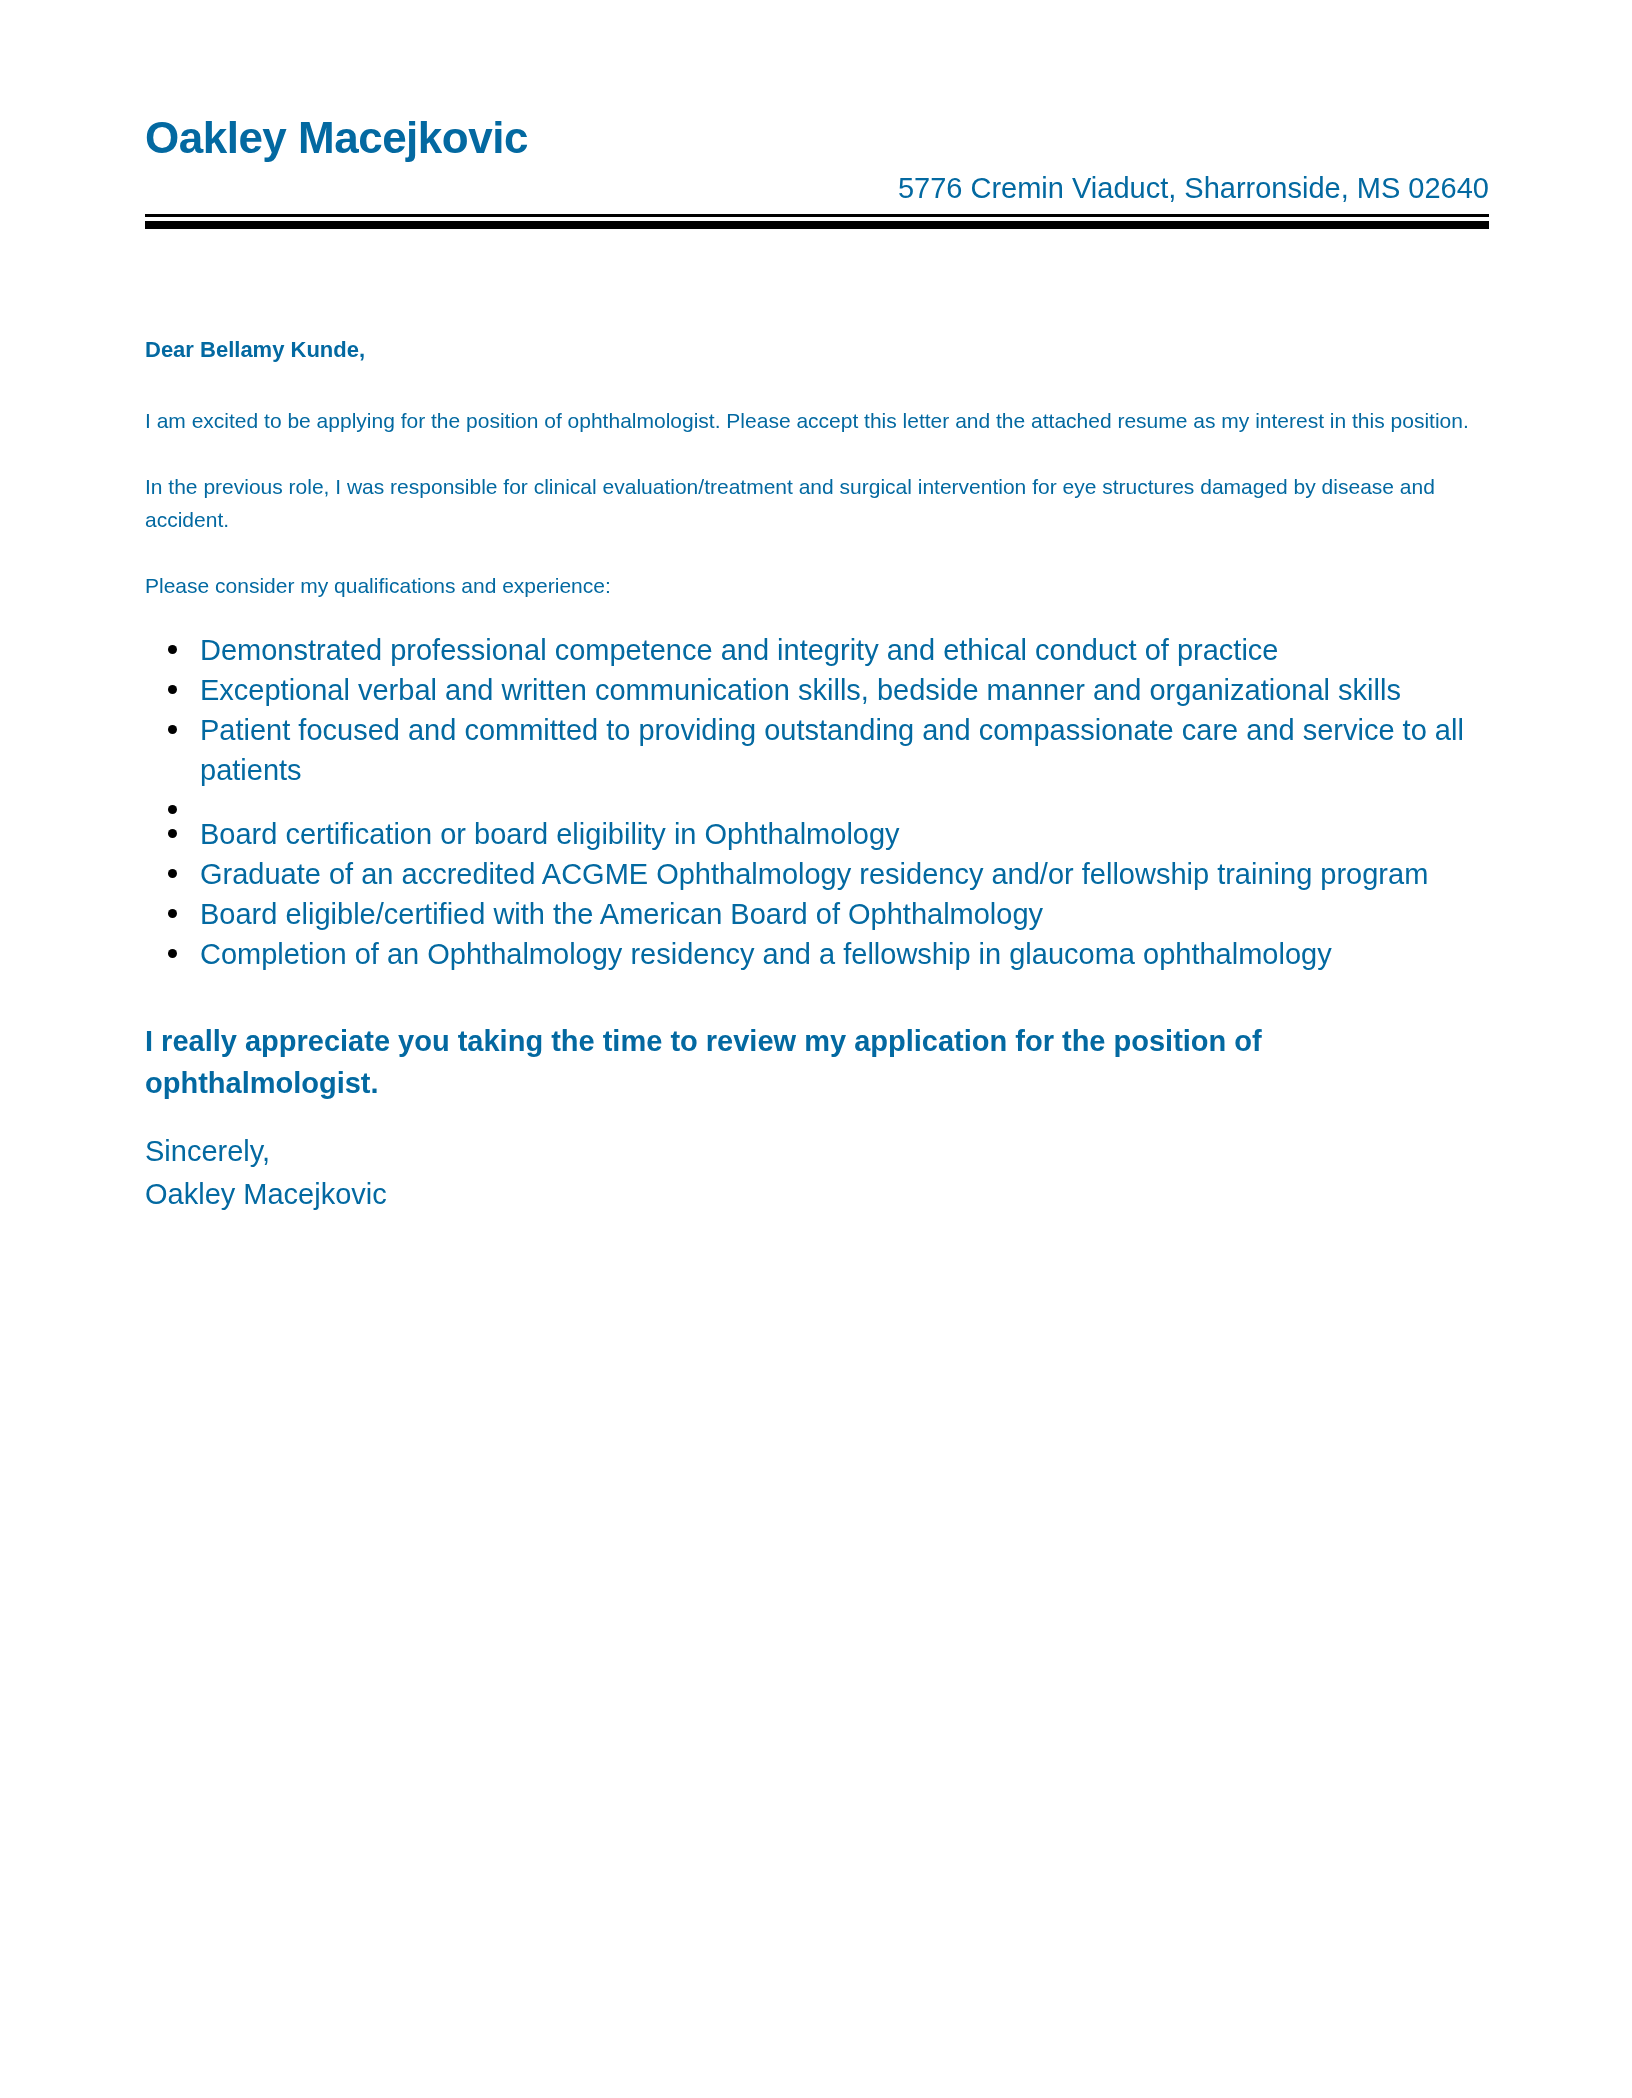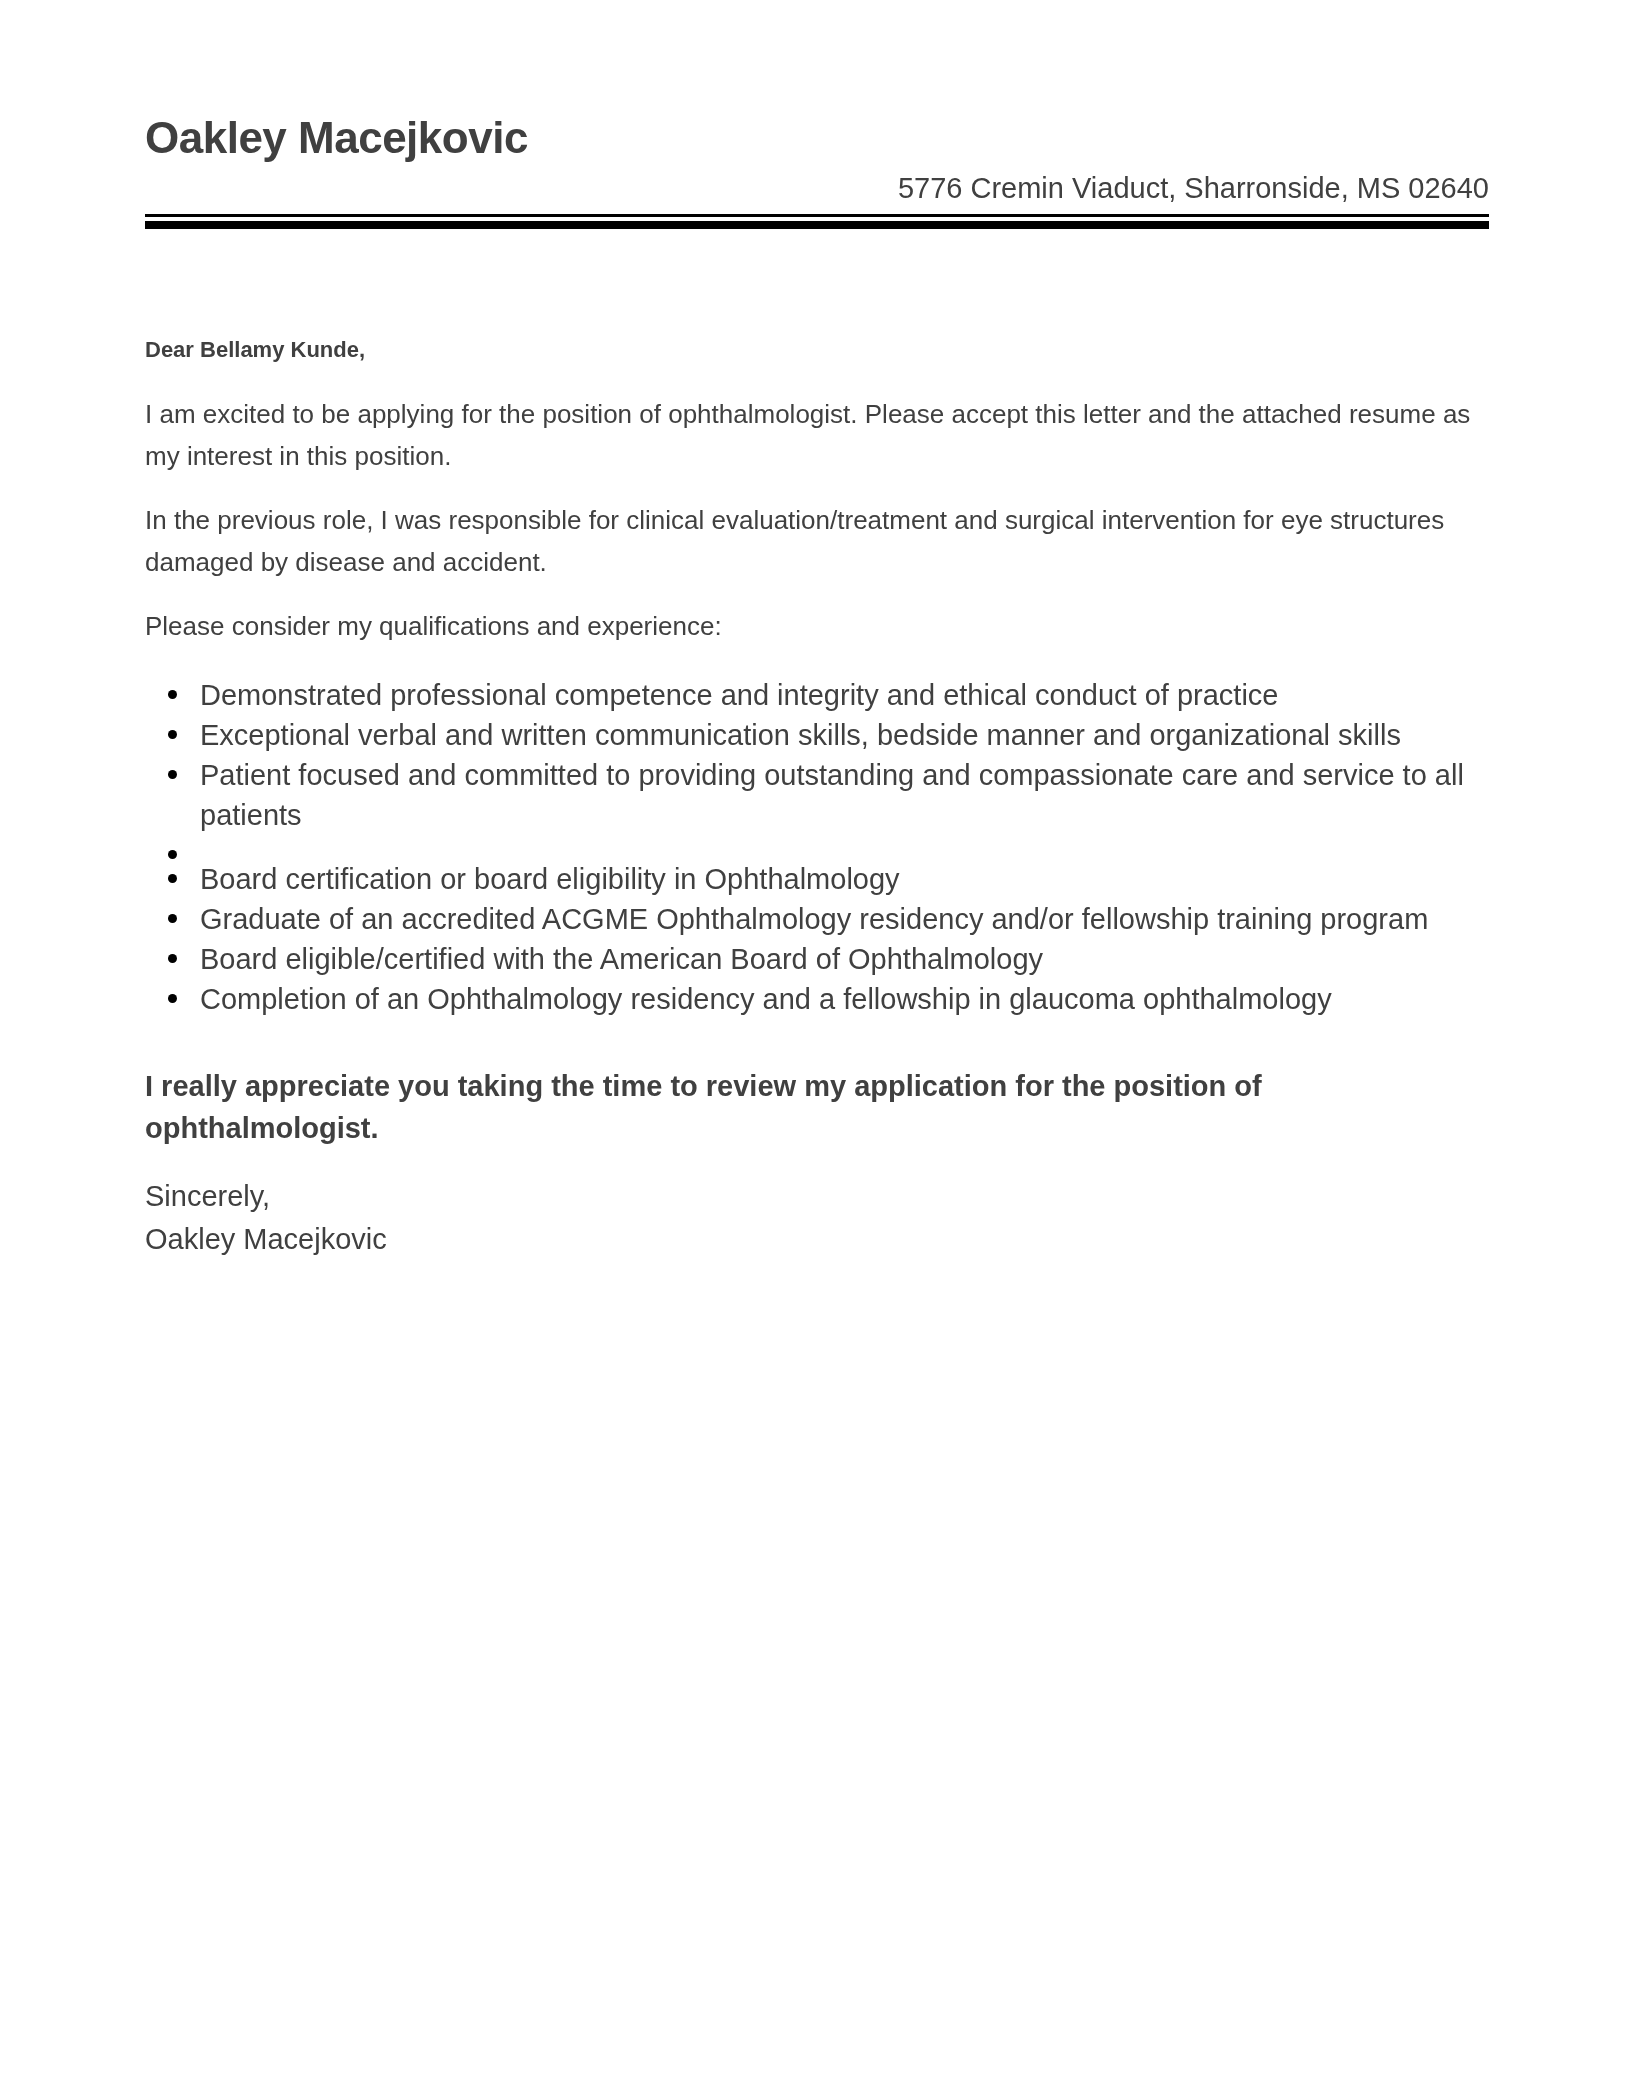--- a/index.html
+++ b/index.html
@@ -5,21 +5,21 @@
   html, body {
     margin: 0;
     padding: 0;
     background: #ffffff;
   }
   .page {
     position: relative;
     width: 1632px;
     height: 2098px;
     background: #ffffff;
-    color: #404040;
+    color: #0369a1;
     font-family: "Liberation Sans", "DejaVu Sans", sans-serif;
     box-sizing: border-box;
     padding: 112px 143px 0 145px;
     overflow: hidden;
   }
   .sender-name {
     font-size: 44px;
     font-weight: 700;
     line-height: 52px;
     letter-spacing: -0.5px;
@@ -38,23 +38,23 @@
   }
   .letter-body {
     margin-top: 100px;
   }
   .salutation {
     font-weight: 700;
     font-size: 22px;
     line-height: 42px;
   }
   .para {
-    font-size: 26px;
-    line-height: 42px;
-    margin-top: 22px;
+    font-size: 21px;
+    line-height: 33px;
+    margin-top: 33px;
   }
   .quals {
     list-style: none;
     margin: 28px 0 0 0;
     padding: 0 0 0 23px;
   }
   .quals li {
     display: flex;
     align-items: flex-start;
     font-size: 29px;

